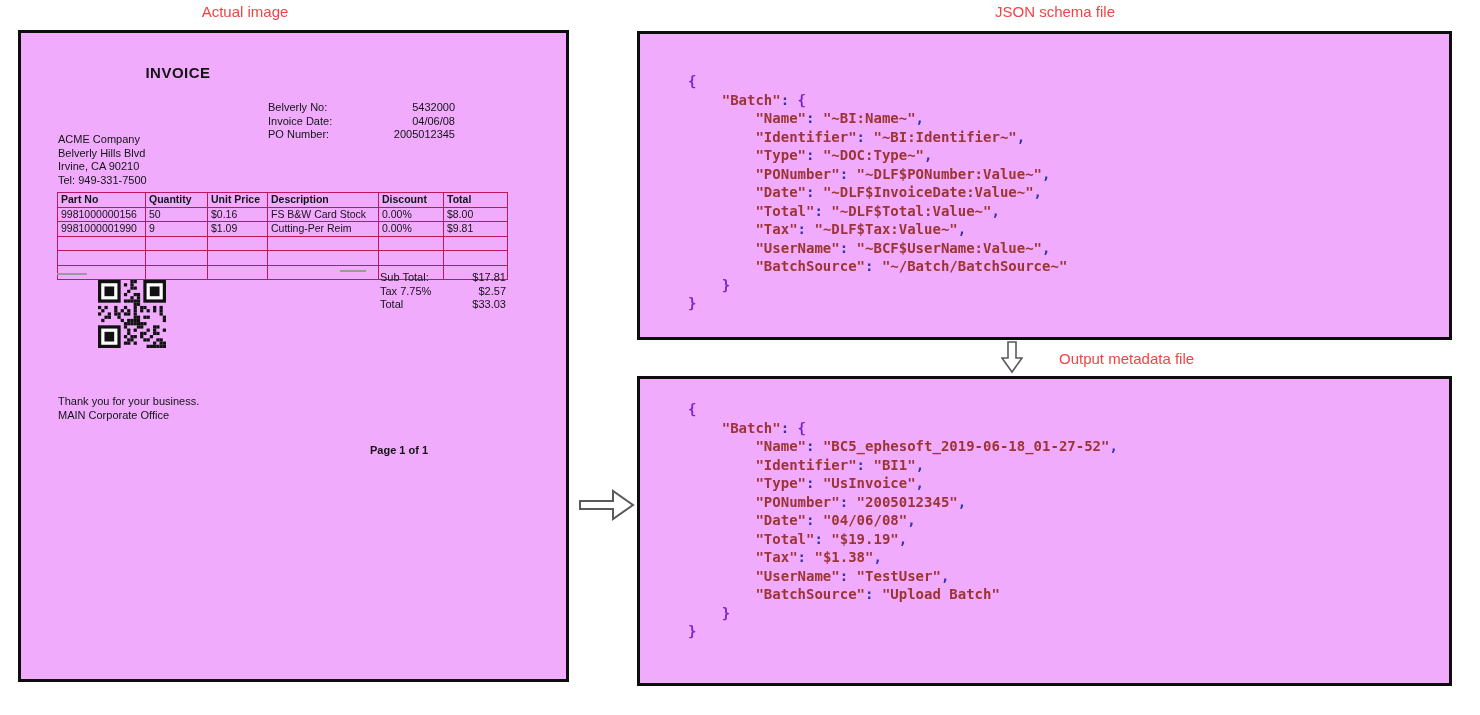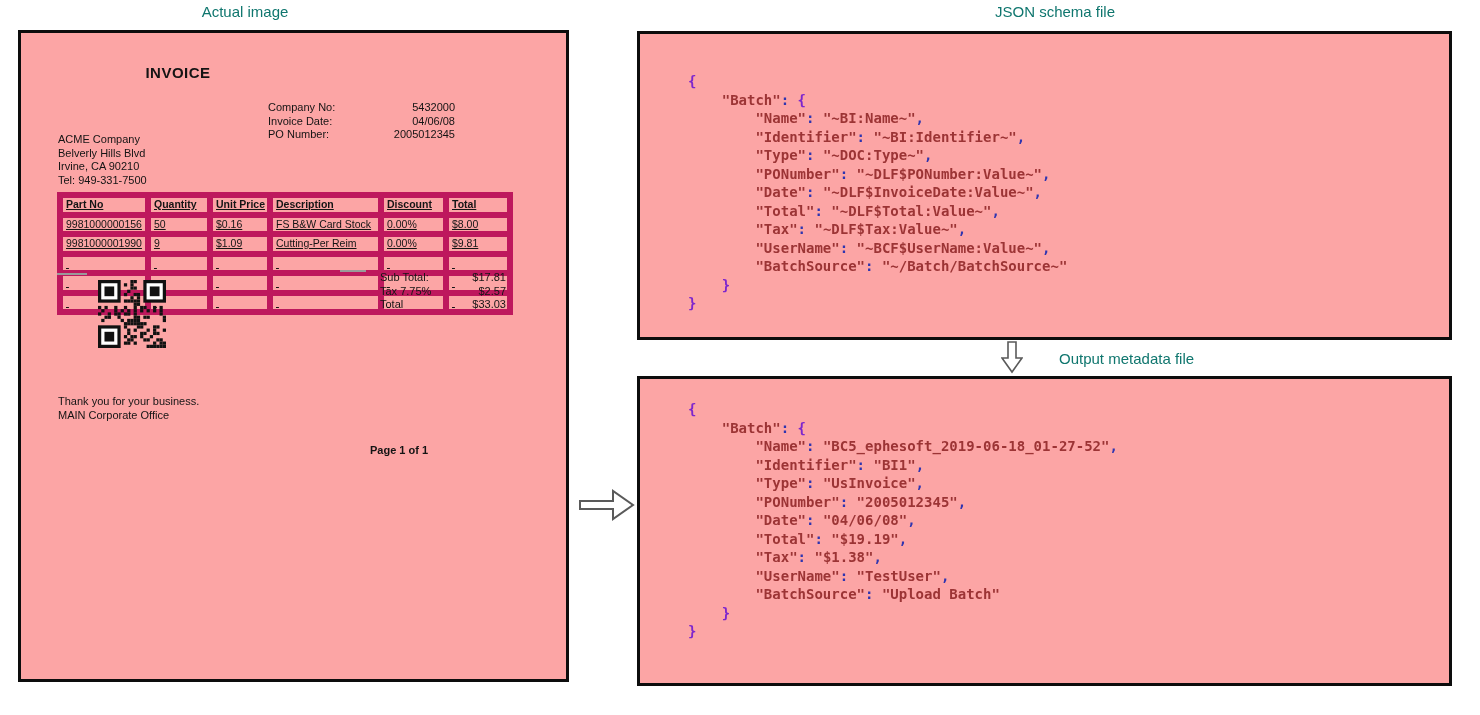--- a/index.html
+++ b/index.html
@@ -1,24 +1,24 @@
 <!DOCTYPE html>
 <html style="--code-string: #9c3435; --code-brace: #7d26cd; --code-punct: #2e34b0; --panel-border: #0d0d0d;"><head>
 <meta charset="utf-8">
 <style>
   * { margin:0; padding:0; box-sizing:border-box; }
   html,body { background:#fff; }
   body {
     width:1480px; height:715px; position:relative; overflow:hidden;
     font-family:"Liberation Sans", sans-serif; color:#111;
   }
-  .top-label { position:absolute; font-size:15px; color:#0f766e; }
+  .top-label { position:absolute; font-size:15px; color:#ef4444; }
   .centered { text-align:center; }
 
-  .panel { position:absolute; background:#fca5a5; border:3px solid var(--panel-border,#0d0d0d); }
+  .panel { position:absolute; background:#f0abfc; border:3px solid var(--panel-border,#0d0d0d); }
   .left-panel   { left:18px;  top:30px;  width:551px; height:652px; }
   .schema-panel { left:637px; top:31px;  width:815px; height:309px; }
   .output-panel { left:637px; top:376px; width:815px; height:310px; }
 
   
   .code {
     font-family:"DejaVu Sans Mono","Liberation Mono",monospace;
     font-size:14px; line-height:18.5px; font-weight:bold;
     white-space:pre; color:#333;
   }
@@ -33,22 +33,22 @@
   .inv-title { left:82px; top:33px; width:150px; text-align:center;
                font-size:15px; font-weight:bold; letter-spacing:.5px; }
   .inv-company { left:37px; top:68px;margin-top:32px; }
   .inv-meta { left:247px; top:68px; width:187px; }
   .lv-row { display:flex; }
   .lv-label { flex:1; }
   .lv-value { text-align:right; }
   .inv-table { left:36px; top:159px; width:450px; border-collapse:collapse;
                table-layout:fixed; font-size:10.5px; }
   .inv-table th, .inv-table td {
-    border:6px solid #be185d; padding:0 3px; height:13px;
-    overflow:hidden; white-space:nowrap;text-decoration:underline;
+    border:1px solid #be185d; padding:0 3px; height:13px;
+    overflow:hidden; white-space:nowrap;
   }
   .inv-table th { text-align:left; font-weight:bold; height:14px; }
   .al-l { text-align:left; } .al-r { }
   .inv-totals { left:359px; top:238px; width:126px; }
   .inv-qr { left:77px; top:247px; width:68px; height:68px; }
   .inv-footer { left:37px; top:362px; }
   .inv-page { left:349px; top:411px; font-weight:bold; }
   .scan-artifact { position:absolute; background:#9a9a9a; height:2px; }
 
   .flow-arrow { position:absolute; }
@@ -63,21 +63,21 @@
 <div class="panel left-panel">
   <div class="inv inv-title">INVOICE</div>
   <div class="inv inv-company">
       <div>ACME Company</div>
       <div>Belverly Hills Blvd</div>
       <div>Irvine, CA 90210</div>
       <div>Tel: 949-331-7500</div>
     </div>
   <div class="inv inv-meta">
       <div class="lv-row">
-        <span class="lv-label">Company No:</span>
+        <span class="lv-label">Belverly No:</span>
         <span class="lv-value">5432000</span>
       </div>
       <div class="lv-row">
         <span class="lv-label">Invoice Date:</span>
         <span class="lv-value">04/06/08</span>
       </div>
       <div class="lv-row">
         <span class="lv-label">PO Number:</span>
         <span class="lv-value">2005012345</span>
       </div>

